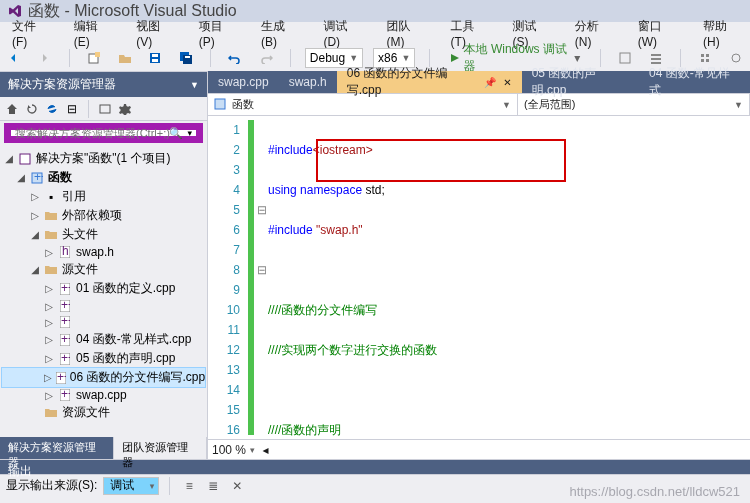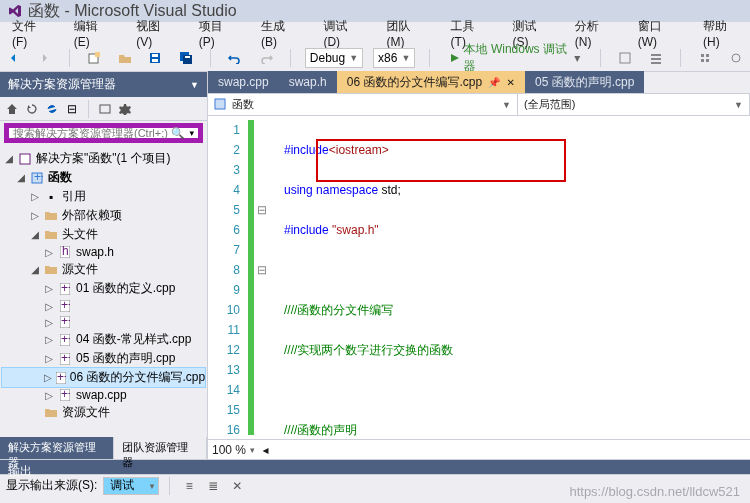--- a/index.html
+++ b/index.html
@@ -18,21 +18,21 @@
 .tb-combo { height: 20px; border: 1px solid #c5c5c5; background: #fff; display: flex; align-items: center; padding: 0 4px; gap: 4px; font-size: 11px; }
 .tb-combo .chev { color: #666; font-size: 9px; }
 .tb-play { color: #388a34; font-size: 12px; display: flex; align-items: center; gap: 4px; padding: 0 6px; }
 
 .main { display: flex; height: calc(503px - 22px - 22px - 28px - 22px - 22px); }
 
 .sidebar { width: 208px; background: #eeeef2; border-right: 1px solid #ccced8; display: flex; flex-direction: column; }
 .sb-title { background: #4d6082; color: #fff; padding: 4px 8px; font-size: 12px; display: flex; align-items: center; justify-content: space-between; }
 .sb-tools { height: 24px; display: flex; align-items: center; padding: 0 4px; gap: 4px; border-bottom: 1px solid #ccced8; }
 .sb-tools .ico { width: 16px; height: 16px; display:flex; align-items:center; justify-content:center; }
-.sb-search { margin: 2px 4px; height: 20px; border: 5px solid #a21caf; background: #fff; display: flex; align-items: center; padding: 0 4px; }
+.sb-search { margin: 2px 4px; height: 20px; border: 7px solid #a21caf; background: #fff; display: flex; align-items: center; padding: 0 4px; }
 .sb-search input { border: none; outline: none; flex: 1; font-size: 11px; color: #777; background: transparent; }
 .sb-search .sico { color: #777; font-size: 11px; }
 .tree { flex: 1; padding: 4px 2px; overflow: auto; }
 .tree .node { display: flex; align-items: center; gap: 4px; padding: 1px 0; white-space: nowrap; }
 .tree .node .exp { width: 10px; color: #555; text-align: center; font-size: 10px; }
 .tree .node .nico { width: 14px; height: 14px; display:flex; align-items:center; justify-content:center; }
 .tree .lvl0 { padding-left: 2px; }
 .tree .lvl1 { padding-left: 14px; }
 .tree .lvl2 { padding-left: 28px; }
 .tree .lvl3 { padding-left: 42px; font-size: 11px; }
@@ -51,21 +51,21 @@
 .nav-combo .ico { width: 14px; height: 14px; }
 .nav-combo .txt { font-size: 11px; color: #1b1b1b; }
 .nav-combo .chev { margin-left: auto; color: #666; font-size: 9px; }
 
 .code-wrap { flex: 1; display: flex; overflow: hidden; position: relative; }
 .gutter { width: 40px; text-align: right; padding: 4px 8px 4px 0; color: #2b91af; font-family: Consolas, monospace; font-size: 14px; line-height: 20px; }
 .margin-green { width: 6px; background: #4ec24e; margin: 4px 2px 4px 0; }
 .fold-col { width: 12px; padding-top: 4px; color: #888; font-family: Consolas, monospace; font-size: 12px; line-height: 20px; }
 .fold-col div { height: 20px; display:flex; align-items:center; justify-content:center; }
 .code { flex: 1; padding: 4px 0; font-family: Consolas, "Courier New", monospace; font-size: 14px; line-height: 20px; white-space: pre; color: #000; position: relative; }
-.code .line { height: 20px; margin-left: 16px; }
+.code .line { height: 20px; }
 .blue { color: #0000ff; }
 .red { color: #a31515; }
 .green { color: #008000; }
 
 .highlight-box { position: absolute; border: 2px solid #d40000; left: 48px; top: 23px; width: 250px; height: 43px; pointer-events: none; }
 
 .zoom-bar { height: 20px; border-top: 1px solid #ccced8; display: flex; align-items: center; padding: 0 4px; font-size: 11px; color: #1b1b1b; }
 .zoom-bar .chev { font-size: 9px; color: #666; margin-left: 4px; }
 
 .sb-bottom-tabs { display: flex; height: 22px; background: #eeeef2; }
@@ -395,20 +395,23 @@
           <span>swap.h</span>
         </div>
       <div class="doc-tab active">
           <span>06 函数的分文件编写.cpp</span>
           <span class="pin">📌</span>
           <span class="close">✕</span>
         </div>
       <div class="doc-tab dim">
           <span>05 函数的声明.cpp</span>
         </div>
+      <div class="doc-tab dim">
+          <span>04 函数-常见样式</span>
+        </div>
     </div>
     <div class="nav-bar">
       <div class="nav-combo" style="flex:0 0 310px;">
         <span class="ico">
             <svg width="12" height="12">
               <rect x="1" y="1" width="10" height="10" fill="#c9def5" stroke="#3a7bd5"></rect>
             </svg>
           </span>
         <span class="txt">函数</span>
         <span class="chev">▼</span>

